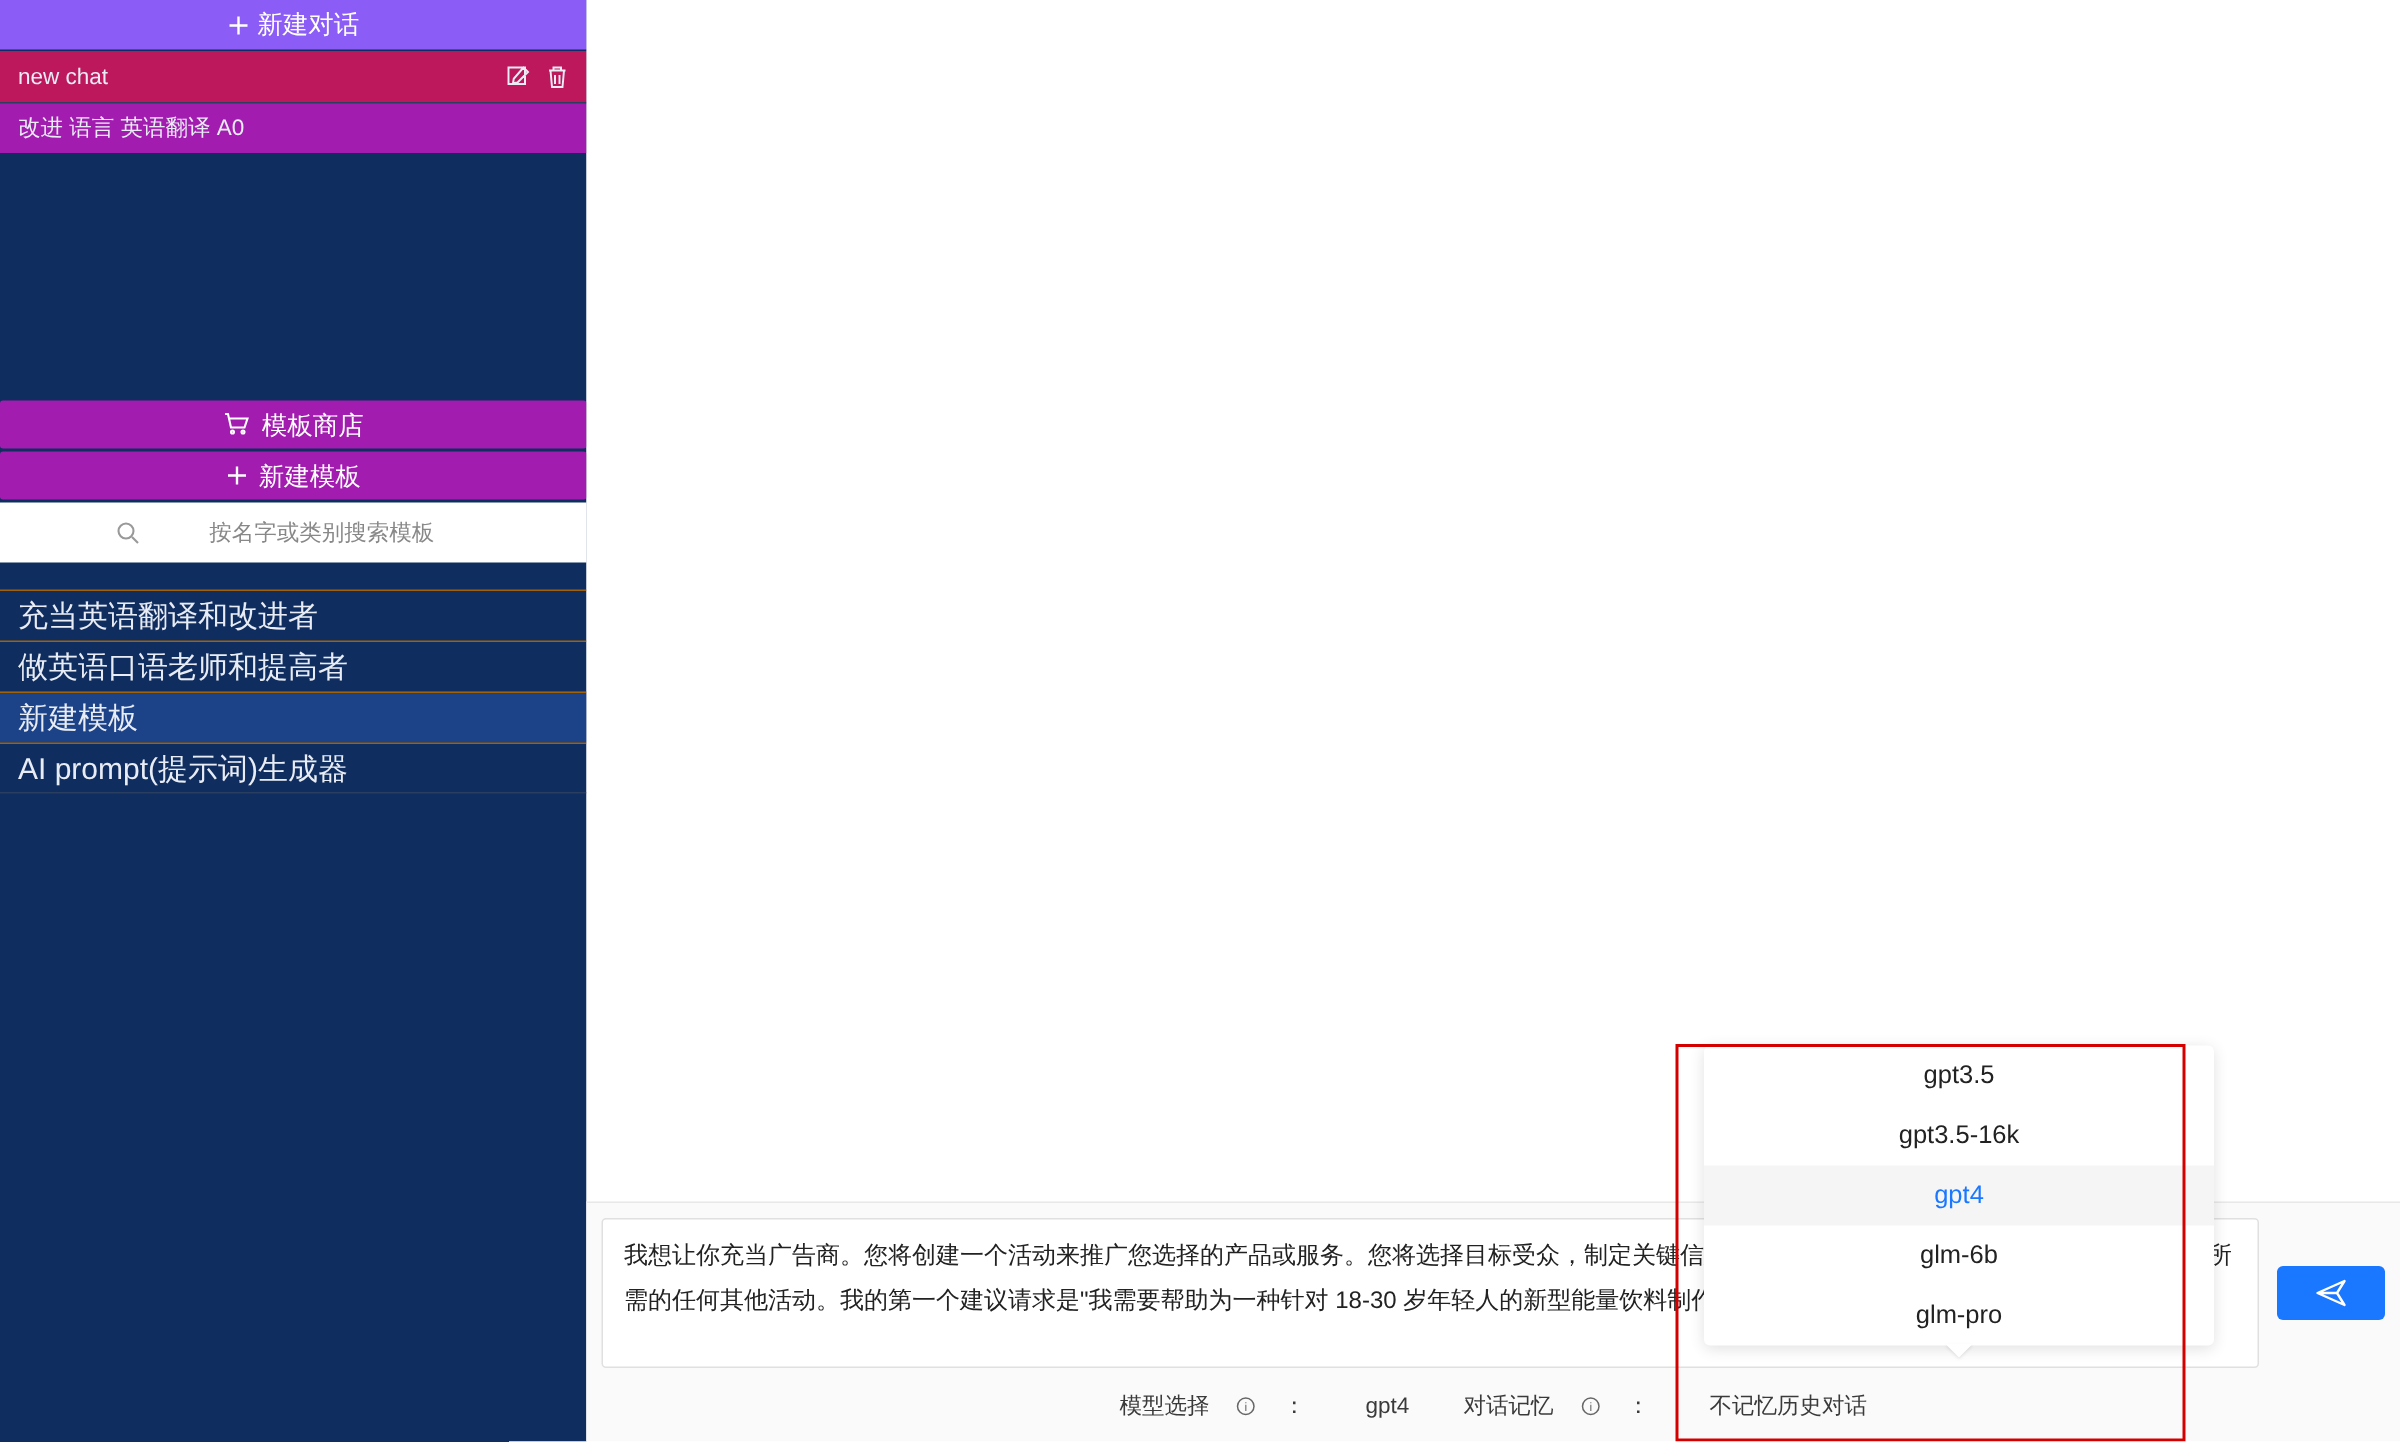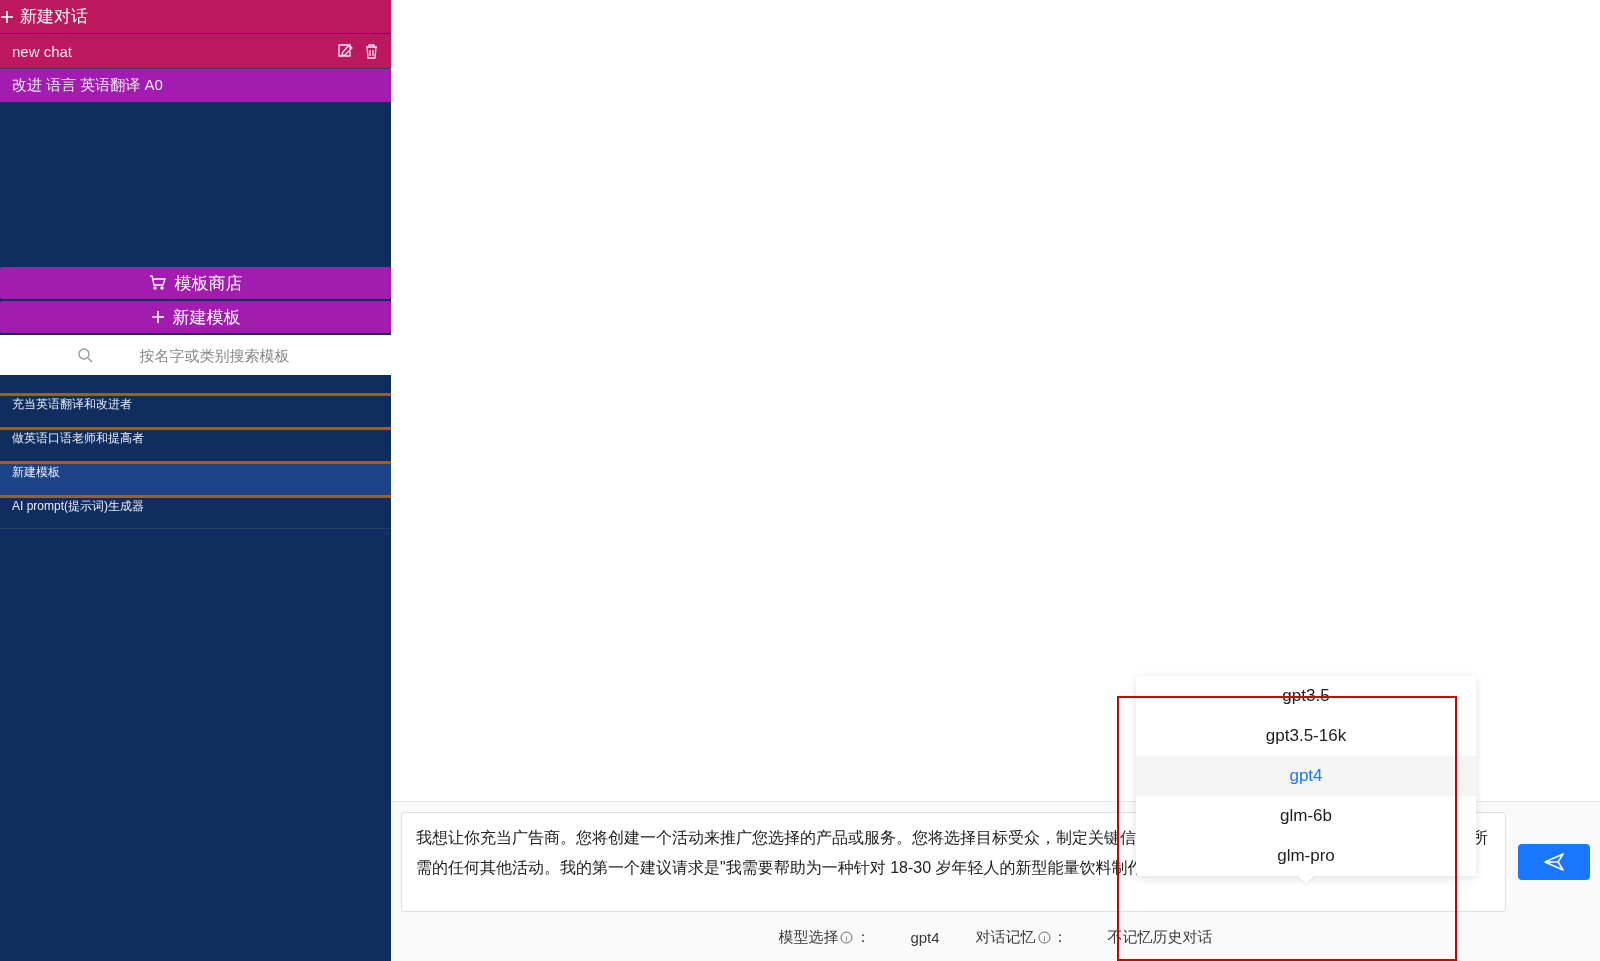--- a/index.html
+++ b/index.html
@@ -1,54 +1,54 @@
 <!DOCTYPE html>
 <html><head>
   <meta charset="utf-8">
   <style>
     * { margin: 0; padding: 0; box-sizing: border-box; font-family: -apple-system, "Segoe UI", "Microsoft YaHei", sans-serif; }
     body { display: flex; height: 100vh; width: 100vw; overflow: hidden; background: #fff; }
     
     .sidebar { width: 391px; background: #0f2d5f; display: flex; flex-direction: column; }
     
-    .new-chat-btn { background: #be185d; color: #fff; height: 34px; display: flex; align-items: center; justify-content: flex-start; font-size: 17px; gap: 6px; cursor: pointer; border-bottom: 1px solid #0f2d5f; }
+    .new-chat-btn { background: #8b5cf6; color: #fff; height: 34px; display: flex; align-items: center; justify-content: center; font-size: 17px; gap: 6px; cursor: pointer; border-bottom: 1px solid #0f2d5f; }
     
     .chat-item { background: #a21caf; color: #e8ecf4; height: 34px; display: flex; align-items: center; padding: 0 12px; font-size: 15px; cursor: pointer; border-top: 1px solid #2a3f5f; position: relative; }
     .chat-item.active { background: #be185d; }
     .chat-item .actions { position: absolute; right: 12px; display: flex; gap: 10px; }
     .chat-item:first-of-type { border-top: none; }
     
     .chat-list { flex: 0 0 auto; }
     .spacer { flex: 0 0 165px; }
     
     .panel-btn { background: #a21caf; color: #fff; height: 32px; display: flex; align-items: center; justify-content: center; font-size: 17px; gap: 8px; cursor: pointer; border-radius: 2px; margin-bottom: 2px; }
     
     .search-box { background: #fff; height: 40px; display: flex; align-items: center; justify-content: center; gap: 22px; color: #888; }
     .search-box input { border: none; outline: none; font-size: 15px; color: #888; text-align: center; width: 200px; }
     .search-box input::placeholder { color: #888; }
     
     .template-list { margin-top: 18px; }
-    .template-item { color: #e8ecf4; height: 34px; display: flex; padding: 0 12px; font-size: 12px; cursor: pointer; border-top: 3px solid #a16207; }
+    .template-item { color: #e8ecf4; height: 34px; display: flex; align-items: center; padding: 0 12px; font-size: 20px; cursor: pointer; border-top: 1px solid #a16207; }
     .template-item.active { background: #1c4287; }
     .template-item:last-child { border-bottom: 1px solid #2a3f5f; }
     
     .main { flex: 1; display: flex; flex-direction: column; background: #fff; position: relative; }
     .main-content { flex: 1; }
     
     .input-area { background: #fafafa; padding: 10px 10px 0 10px; border-top: 1px solid #e8e8e8; }
     .input-row { display: flex; gap: 12px; align-items: stretch; }
     .message-input { flex: 1; background: #fff; border: 1px solid #e0e0e0; border-radius: 3px; padding: 10px 14px; font-size: 16px; line-height: 1.9; color: #222; resize: none; font-family: inherit; min-height: 100px; }
     .send-btn { width: 72px; background: #1a77ff; border-radius: 4px; display: flex; align-items: center; justify-content: center; cursor: pointer; align-self: center; height: 36px; }
     
     .controls-row { display: flex; align-items: center; justify-content: center; gap: 36px; padding: 16px 0 14px 0; font-size: 15px; color: #3a3a3a; }
     .control-group { display: flex; align-items: center; gap: 40px; }
-    .control-label { display: flex; align-items: center; gap: 2px; }
+    .control-label { display: flex; align-items: center; gap: 18px; }
     .control-value { color: #3a3a3a; cursor: pointer; }
     
-    .dropdown { position: absolute; background: #fff; border-radius: 4px; box-shadow: 0 2px 10px rgba(0,0,0,0.12); width: 340px; left: 745px; bottom: 85px; z-index: 10; }
+    .dropdown { position: absolute; background: #fff; border-radius: 4px; box-shadow: 0 2px 10px rgba(0,0,0,0.12); width: 340px; left: 745px; bottom: 64px; z-index: 10; }
     .dropdown-item { text-align: center; padding: 10px 0; font-size: 17px; color: #222; cursor: pointer; }
     .dropdown-item.selected { color: #1a77ff; background: #f5f5f5; }
     .dropdown-arrow { position: absolute; bottom: -8px; left: 50%; transform: translateX(-50%); width: 0; height: 0; border-left: 9px solid transparent; border-right: 9px solid transparent; border-top: 9px solid #fff; filter: drop-shadow(0 1px 1px rgba(0,0,0,0.1)); }
     
     .highlight-box { position: absolute; border: 2px solid #d40000; left: 726px; bottom: 0px; width: 340px; height: 265px; pointer-events: none; z-index: 20; }
     
     .icon-svg { flex-shrink: 0; }
   </style>
 </head>
 <body>

